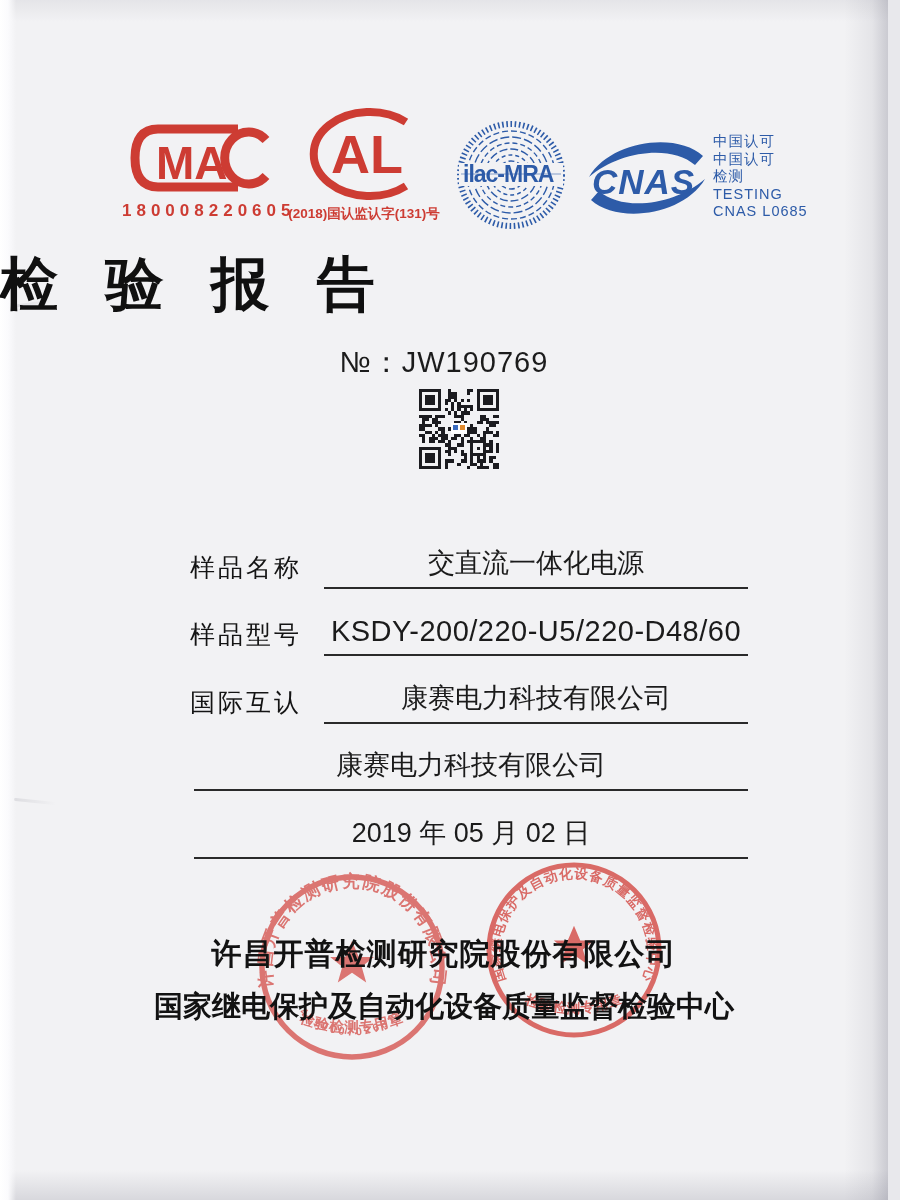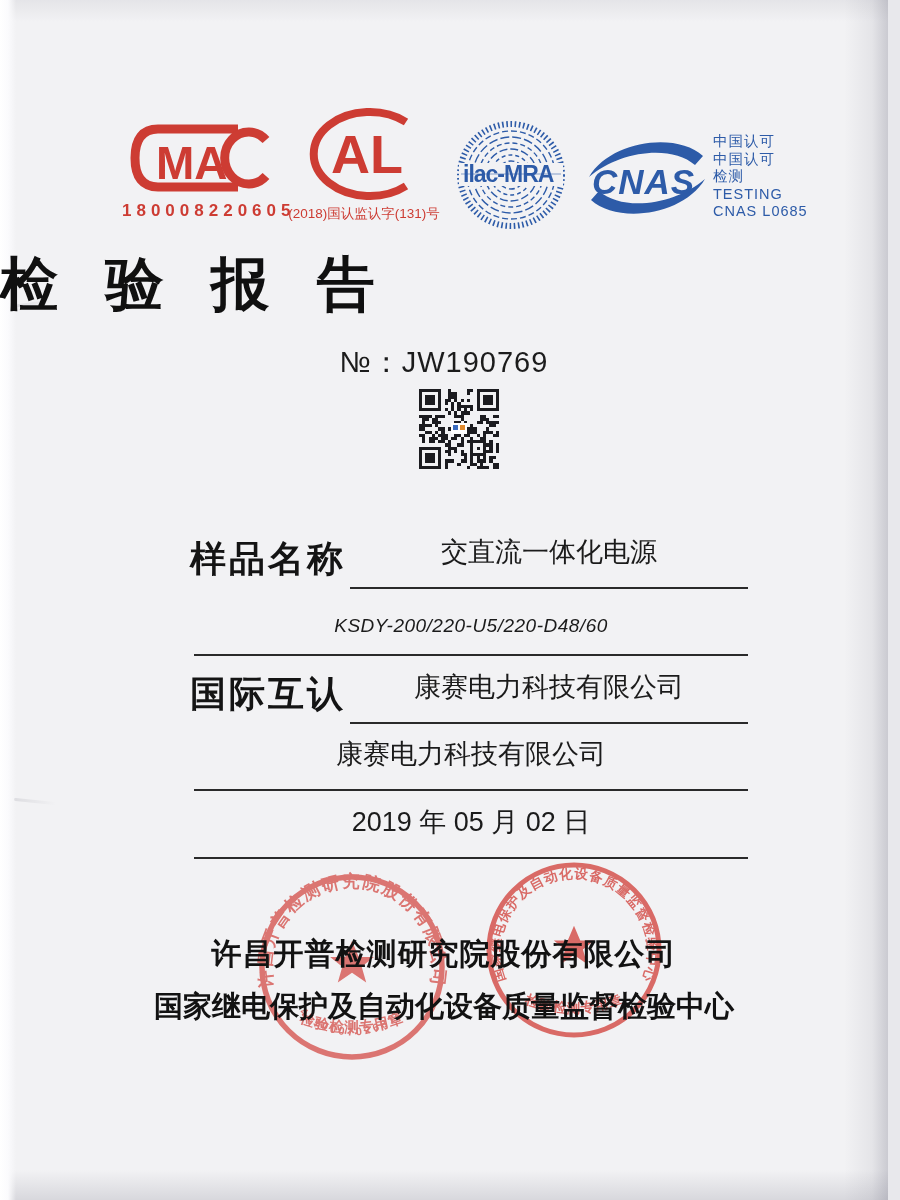--- a/index.html
+++ b/index.html
@@ -12,39 +12,39 @@
       linear-gradient(0deg,rgba(110,110,128,.20) 0px,rgba(110,110,128,0) 30px),
       linear-gradient(180deg,rgba(110,110,128,.10) 0px,rgba(110,110,128,0) 22px),
       #f2f2f4;
   }
   .crease{position:absolute;background:linear-gradient(90deg,rgba(150,150,160,.45),rgba(150,150,160,0));height:3px;border-radius:2px;opacity:.5;}
   
   .mark{position:absolute;}
   .cma-number{position:absolute;left:122px;top:201px;width:160px;text-align:center;
     color:#cd3c33;font-size:17px;font-weight:600;letter-spacing:5px;}
   .cal-caption{position:absolute;left:278px;top:205px;width:172px;text-align:center;
-    color:#cd3c33;font-size:13.5px;font-weight:400;}
+    color:#cd3c33;font-size:13.5px;font-weight:700;}
   .cnas-caption{position:absolute;left:713px;top:133px;color:#2d5ba8;font-size:14.5px;
     font-weight:400;line-height:17.5px;letter-spacing:1px;}
   
   .title{position:absolute;top:246px;left:0;width:100%;text-align:left;
     color:#101010;font-size:58px;font-weight:900;}
   .title span{letter-spacing:.82em;margin-right:-.82em;}
   .report-no{position:absolute;top:343px;left:0;width:100%;text-align:center;
     color:#1c1c1c;font-size:29px;letter-spacing:1px;}
   
   .qr{position:absolute;left:419px;top:389px;width:80px;height:80px;}
   
   .fields{position:absolute;left:190px;top:521px;width:558px;}
   .field-row{display:flex;align-items:flex-end;height:67.5px;box-sizing:border-box;}
-  .field-label{flex:0 0 130px;color:#141414;font-size:36px;font-weight:700;
+  .field-label{flex:0 0 130px;color:#141414;font-size:25px;font-weight:400;
     letter-spacing:3px;padding-bottom:5px;white-space:nowrap;}
   .field-value{flex:1;margin-left:4px;border-bottom:2px solid #2a2a2a;text-align:center;
-    color:#1b1b1b;font-size:27px;padding-bottom:17px;white-space:nowrap;}
-  .field-value.mono{font-size:19px;letter-spacing:.5px;font-style:italic;}
+    color:#1b1b1b;font-size:27px;padding-bottom:6px;white-space:nowrap;}
+  .field-value.mono{font-size:29px;letter-spacing:.5px;}
   
   .stamp{position:absolute;z-index:1;}
   .footer-line{position:absolute;left:0;width:100%;text-align:center;z-index:2;
     color:#121212;font-weight:800;}
   .footer-line.l1{top:934px;font-size:30px;letter-spacing:1px;}
   .footer-line.l2{top:987px;font-size:29px;letter-spacing:0px;}
   svg text{font-family:"Liberation Sans","DejaVu Sans",sans-serif;}
 </style>
 </head>
 <body>
@@ -321,20 +321,21 @@
         <rect x="12.8" y="11.3" width="1.5" height="1.5" fill="#e08a2e"></rect>
       </svg>
   </div>
 
   <div class="fields">
     <div class="field-row">
       <div class="field-label">样品名称</div>
       <div class="field-value">交直流一体化电源</div>
     </div>
     <div class="field-row">
+      <div class="field-label">样品型号</div>
       <div class="field-value mono">KSDY-200/220-U5/220-D48/60</div>
     </div>
     <div class="field-row">
       <div class="field-label">国际互认</div>
       <div class="field-value">康赛电力科技有限公司</div>
     </div>
     <div class="field-row">
       <div class="field-value">康赛电力科技有限公司</div>
     </div>
     <div class="field-row">

